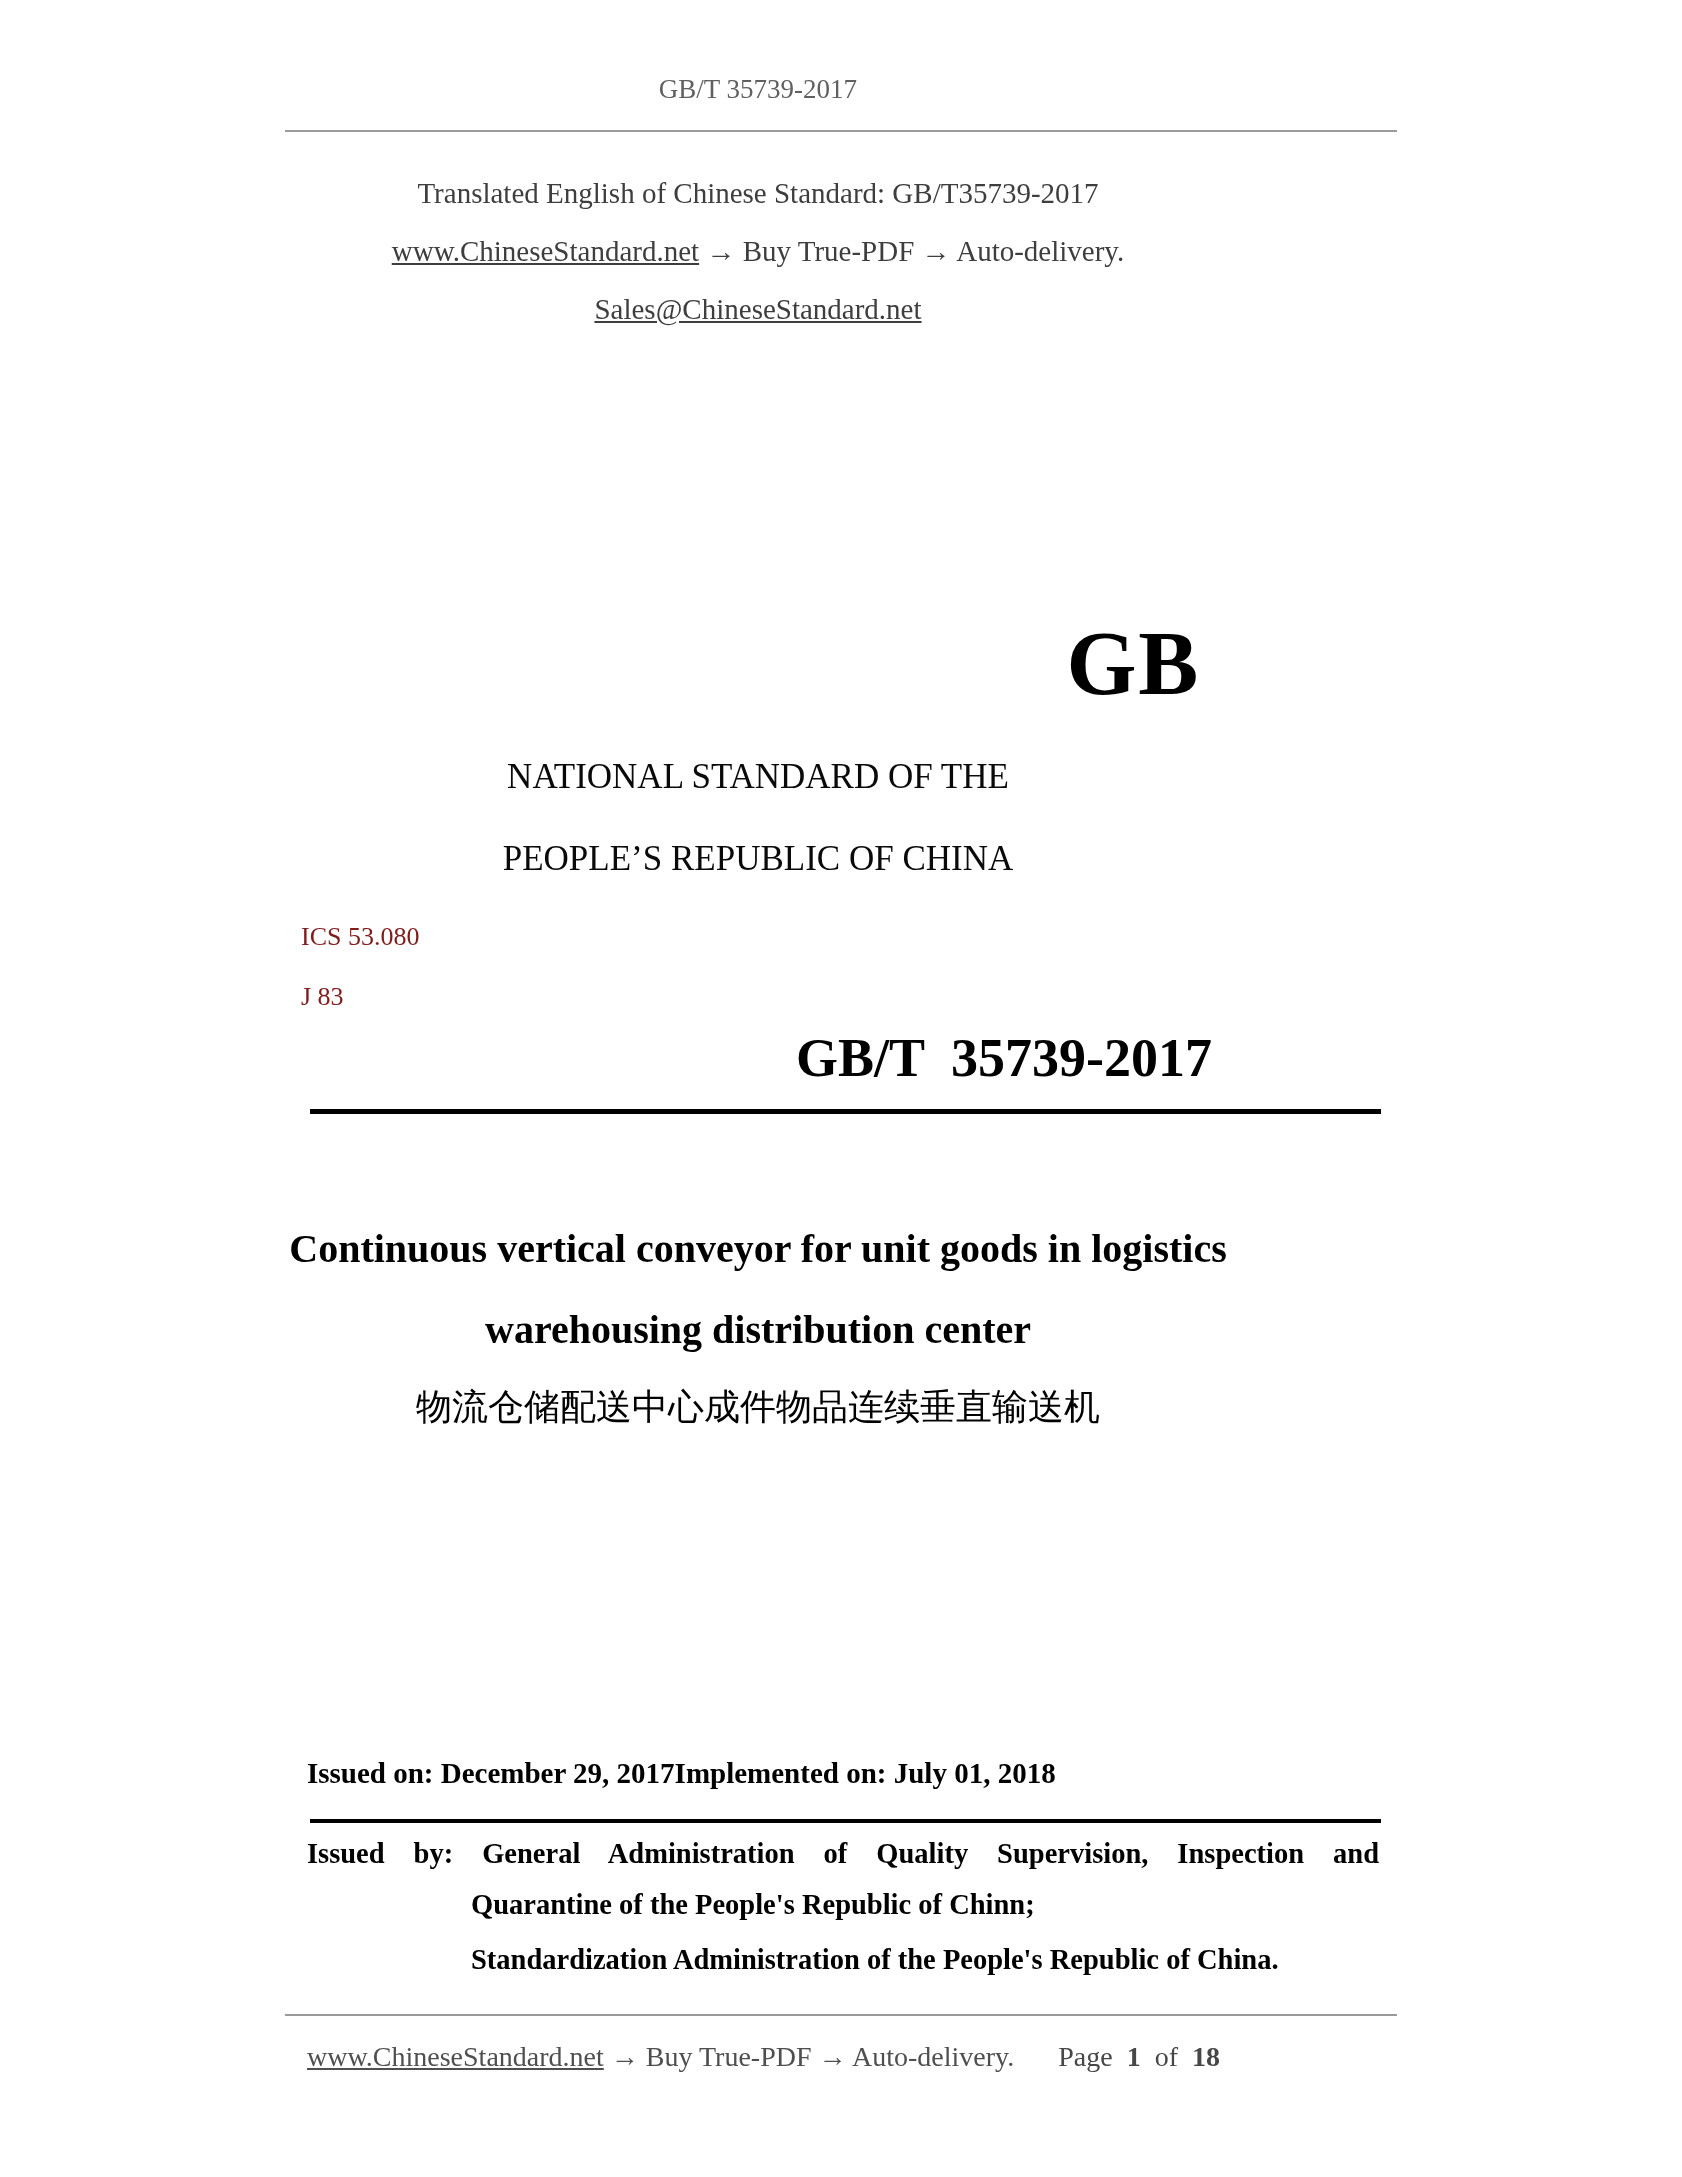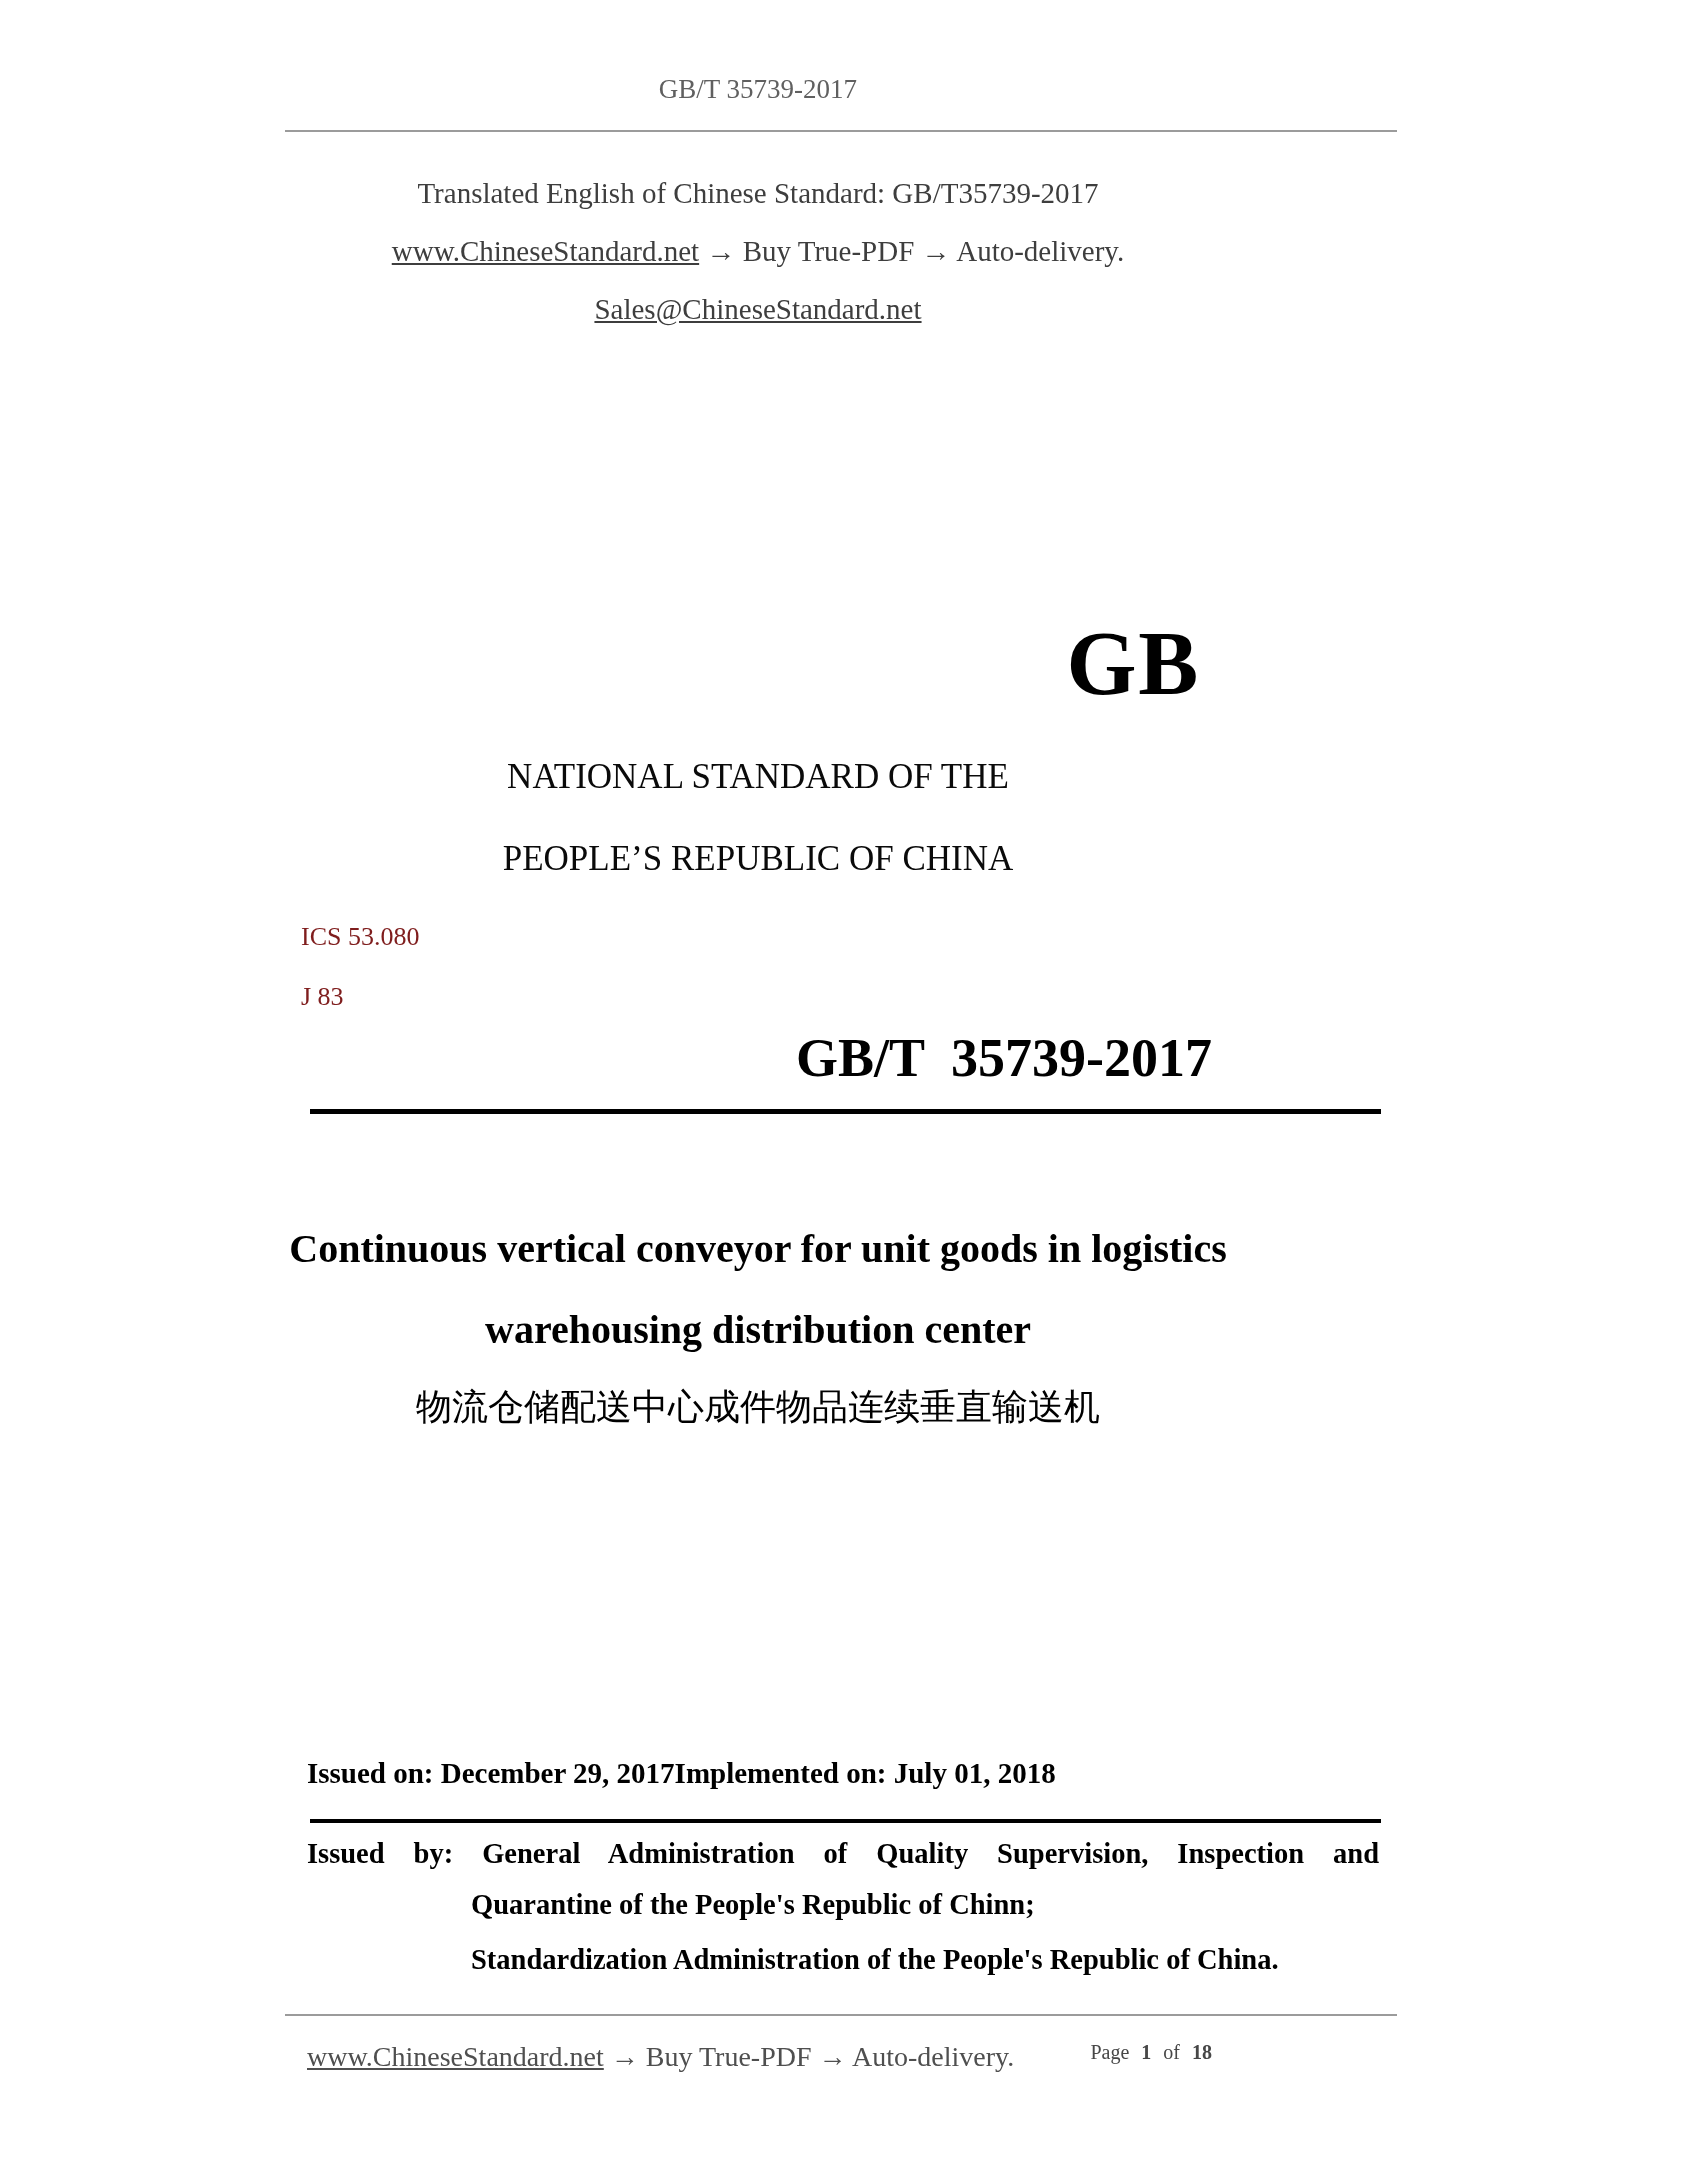--- a/index.html
+++ b/index.html
@@ -46,21 +46,21 @@
   .title-zh{top:1387px;font-size:36px;font-weight:normal;}
 
   .dates-row{top:1757px;left:307px;width:1072px;display:flex;justify-content:flex-start;font-size:29px;font-weight:bold;white-space:pre;}
 
   .issuer{font-size:28.5px;font-weight:bold;color:#000;}
   .issuer-1{top:1838px;left:307px;width:1072px;text-align:justify;text-align-last:justify;}
   .issuer-2{top:1889px;left:471px;}
   .issuer-3{top:1944px;left:471px;}
 
   .footer-left{top:2041px;left:307px;font-size:28px;color:#4f4f4f;}
-  .footer-right{top:2041px;right:304px;font-size:20px;color:#474747;word-spacing:7px;text-align:right;}
+  .footer-right{top:2041px;right:296px;font-size:28px;color:#474747;word-spacing:7px;text-align:right;}
   .footer-right b{font-weight:bold;}
 </style>
 </head>
 <body>
 
 <div class="page">
 
   <div class="abs centered header-code">GB/T 35739-2017</div>
   <div class="abs rule-thin rule-header"></div>
 

